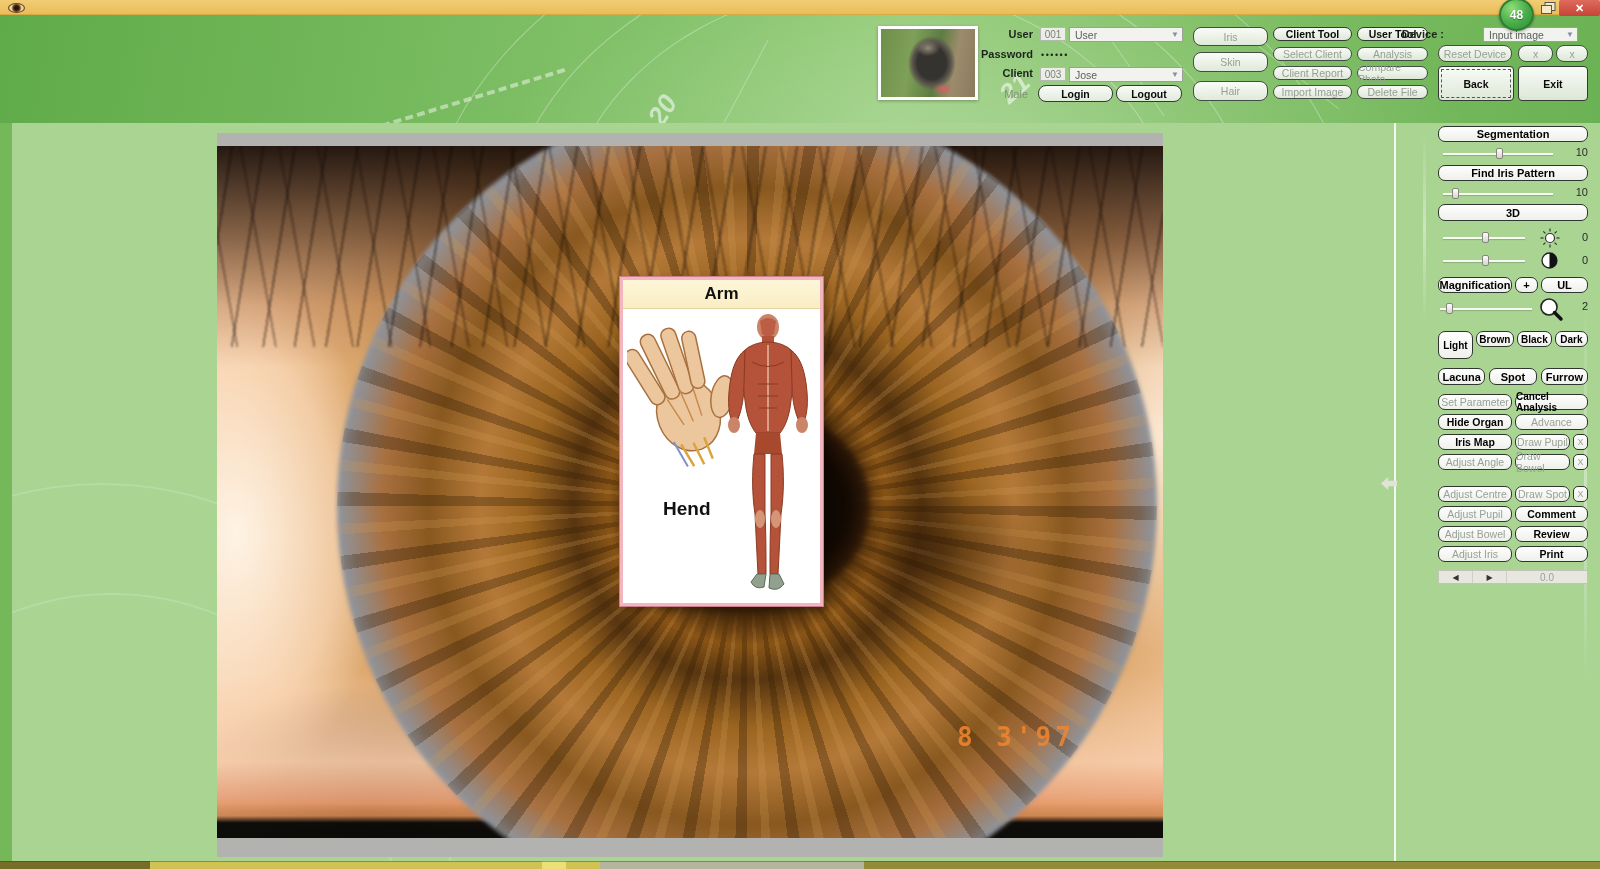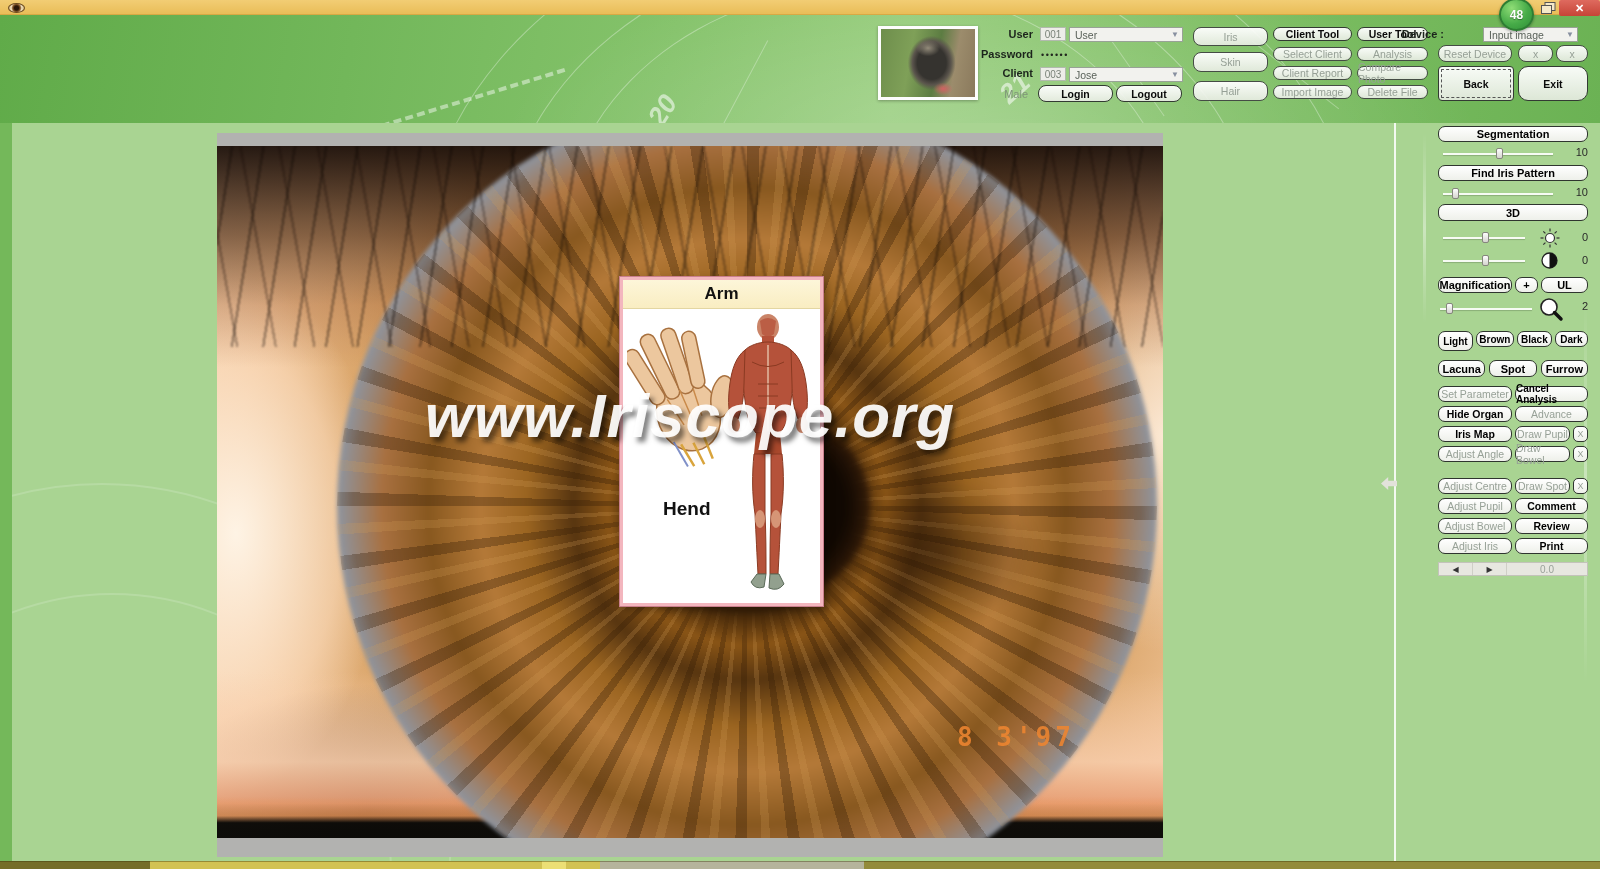--- a/index.html
+++ b/index.html
@@ -195,21 +195,21 @@
 
     <div class="lbl" style="left:1400px; top:13px; width:44px;">Device :</div>
     <div class="combo" style="left:1483px; top:12px; width:95px;">
         <span>Input image</span>
         <span class="arr">▼</span>
       </div>
     <div class="btn dis" style="left:1438px; top:30px; width:74px; height:17px;">Reset Device</div>
     <div class="btn dis" style="left:1518px; top:30px; width:35px; height:17px;">x</div>
     <div class="btn dis" style="left:1556px; top:30px; width:32px; height:17px;">x</div>
     <div class="btn sq backfocus" style="left:1438px; top:51px; width:76px; height:35px;">Back</div>
-    <div class="btn sq" style="left:1518px; top:51px; width:70px; height:35px;border-radius:10px;">Exit</div>
+    <div class="btn sq" style="left:1518px; top:51px; width:70px; height:35px;">Exit</div>
   </div>
 
   <div class="mainpanel">
     <div class="swirl" style="left:-260px; top:360px; width:700px; height:700px;"></div>
     <div class="swirl" style="left:-180px; top:470px; width:560px; height:560px;"></div>
     <div class="streak" style="left:1411px; top:10px; height:190px;"></div>
     <div class="streak" style="left:1572px; top:180px; height:380px;"></div>
 
     <div class="viewer">
       <div class="graybar" style="top:0; height:13px;"></div>
@@ -256,21 +256,20 @@
               <path d="M64 142 C66 162 66 182 63 202 C62 222 61 244 60 262 L52 262 C52 242 52 222 53 202 L53 142 Z" fill="#b5523a" stroke="#8a3a22" stroke-width="1"></path>
               <ellipse cx="42" cy="207" rx="5" ry="9" fill="#dca181" opacity=".85"></ellipse>
               <ellipse cx="58" cy="207" rx="5" ry="9" fill="#dca181" opacity=".85"></ellipse>
               <path d="M39 262 L48 262 L46 275 Q37 278 33 270 Z" fill="#92a08e" stroke="#5a6a58" stroke-width="1"></path>
               <path d="M52 262 L61 262 L66 272 Q60 280 51 276 Z" fill="#92a08e" stroke="#5a6a58" stroke-width="1"></path>
             </svg>
           </div>
           <div class="organcaption">Hend</div>
         </div>
 
-        <div class="watermark">www.Iriscope.org</div>
       </div>
       <div class="graybar" style="top:705px; height:19px;"></div>
     </div>
 
     <div class="sep"></div>
     <div class="collapse"></div>
 
     <div class="sidebar">
       <div class="sb-btn" style="height:16px;">Segmentation</div>
 
@@ -336,21 +335,21 @@
           <svg width="26" height="26" viewBox="0 0 26 26">
               <circle cx="11" cy="10" r="8" fill="#fff" stroke="#222" stroke-width="1.6"></circle>
               <line x1="16.5" y1="15.5" x2="23" y2="22" stroke="#111" stroke-width="3.5" stroke-linecap="round"></line>
             </svg>
         </span>
         <div class="sval" style="top:1px;">2</div>
       </div>
 
 
       <div class="row" style="margin-top:10px; gap:3px;">
-        <div class="sb-btn" style="flex:1; height:20px; font-size:10px;">Light</div>
+        <div class="sb-btn" style="flex:1; height:28px; font-size:10px;">Light</div>
         <div class="sb-btn" style="flex:1.1; height:16px; font-size:10px;">Brown</div>
         <div class="sb-btn" style="flex:1; height:16px; font-size:10px;">Black</div>
         <div class="sb-btn" style="flex:0.95; height:16px; font-size:10px;">Dark</div>
       </div>
 
       <div class="row" style="margin-top:9px; gap:4px;">
         <div class="sb-btn" style="flex:1; height:17px;">Lacuna</div>
         <div class="sb-btn" style="flex:1; height:17px;">Spot</div>
         <div class="sb-btn" style="flex:1; height:17px;">Furrow</div>
       </div>

